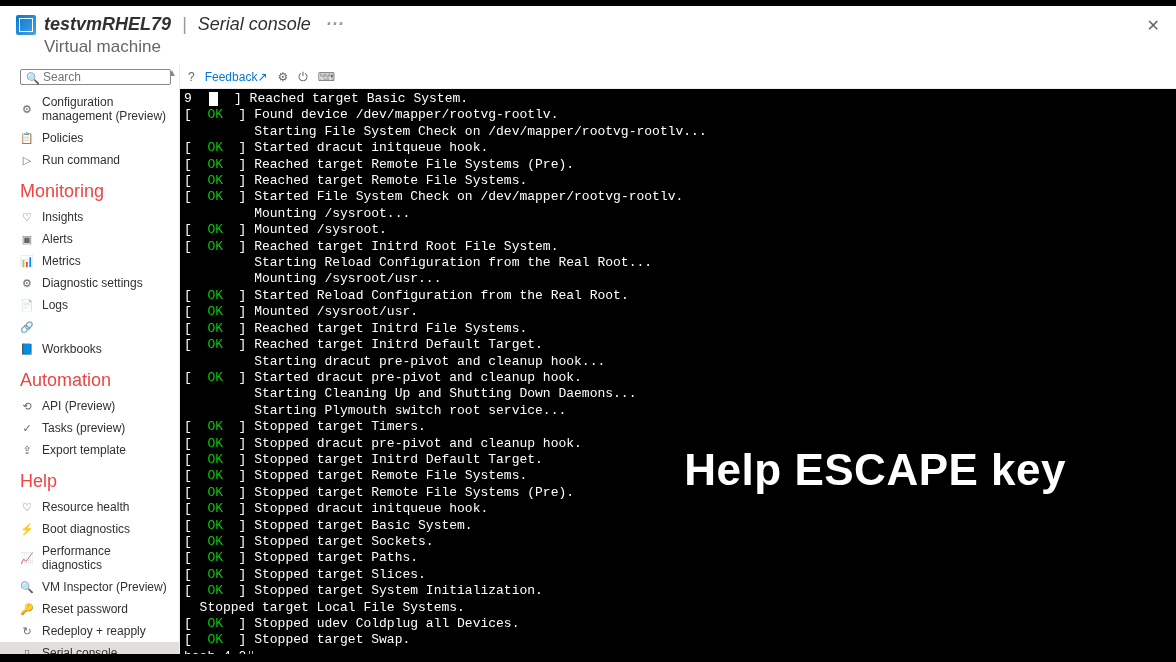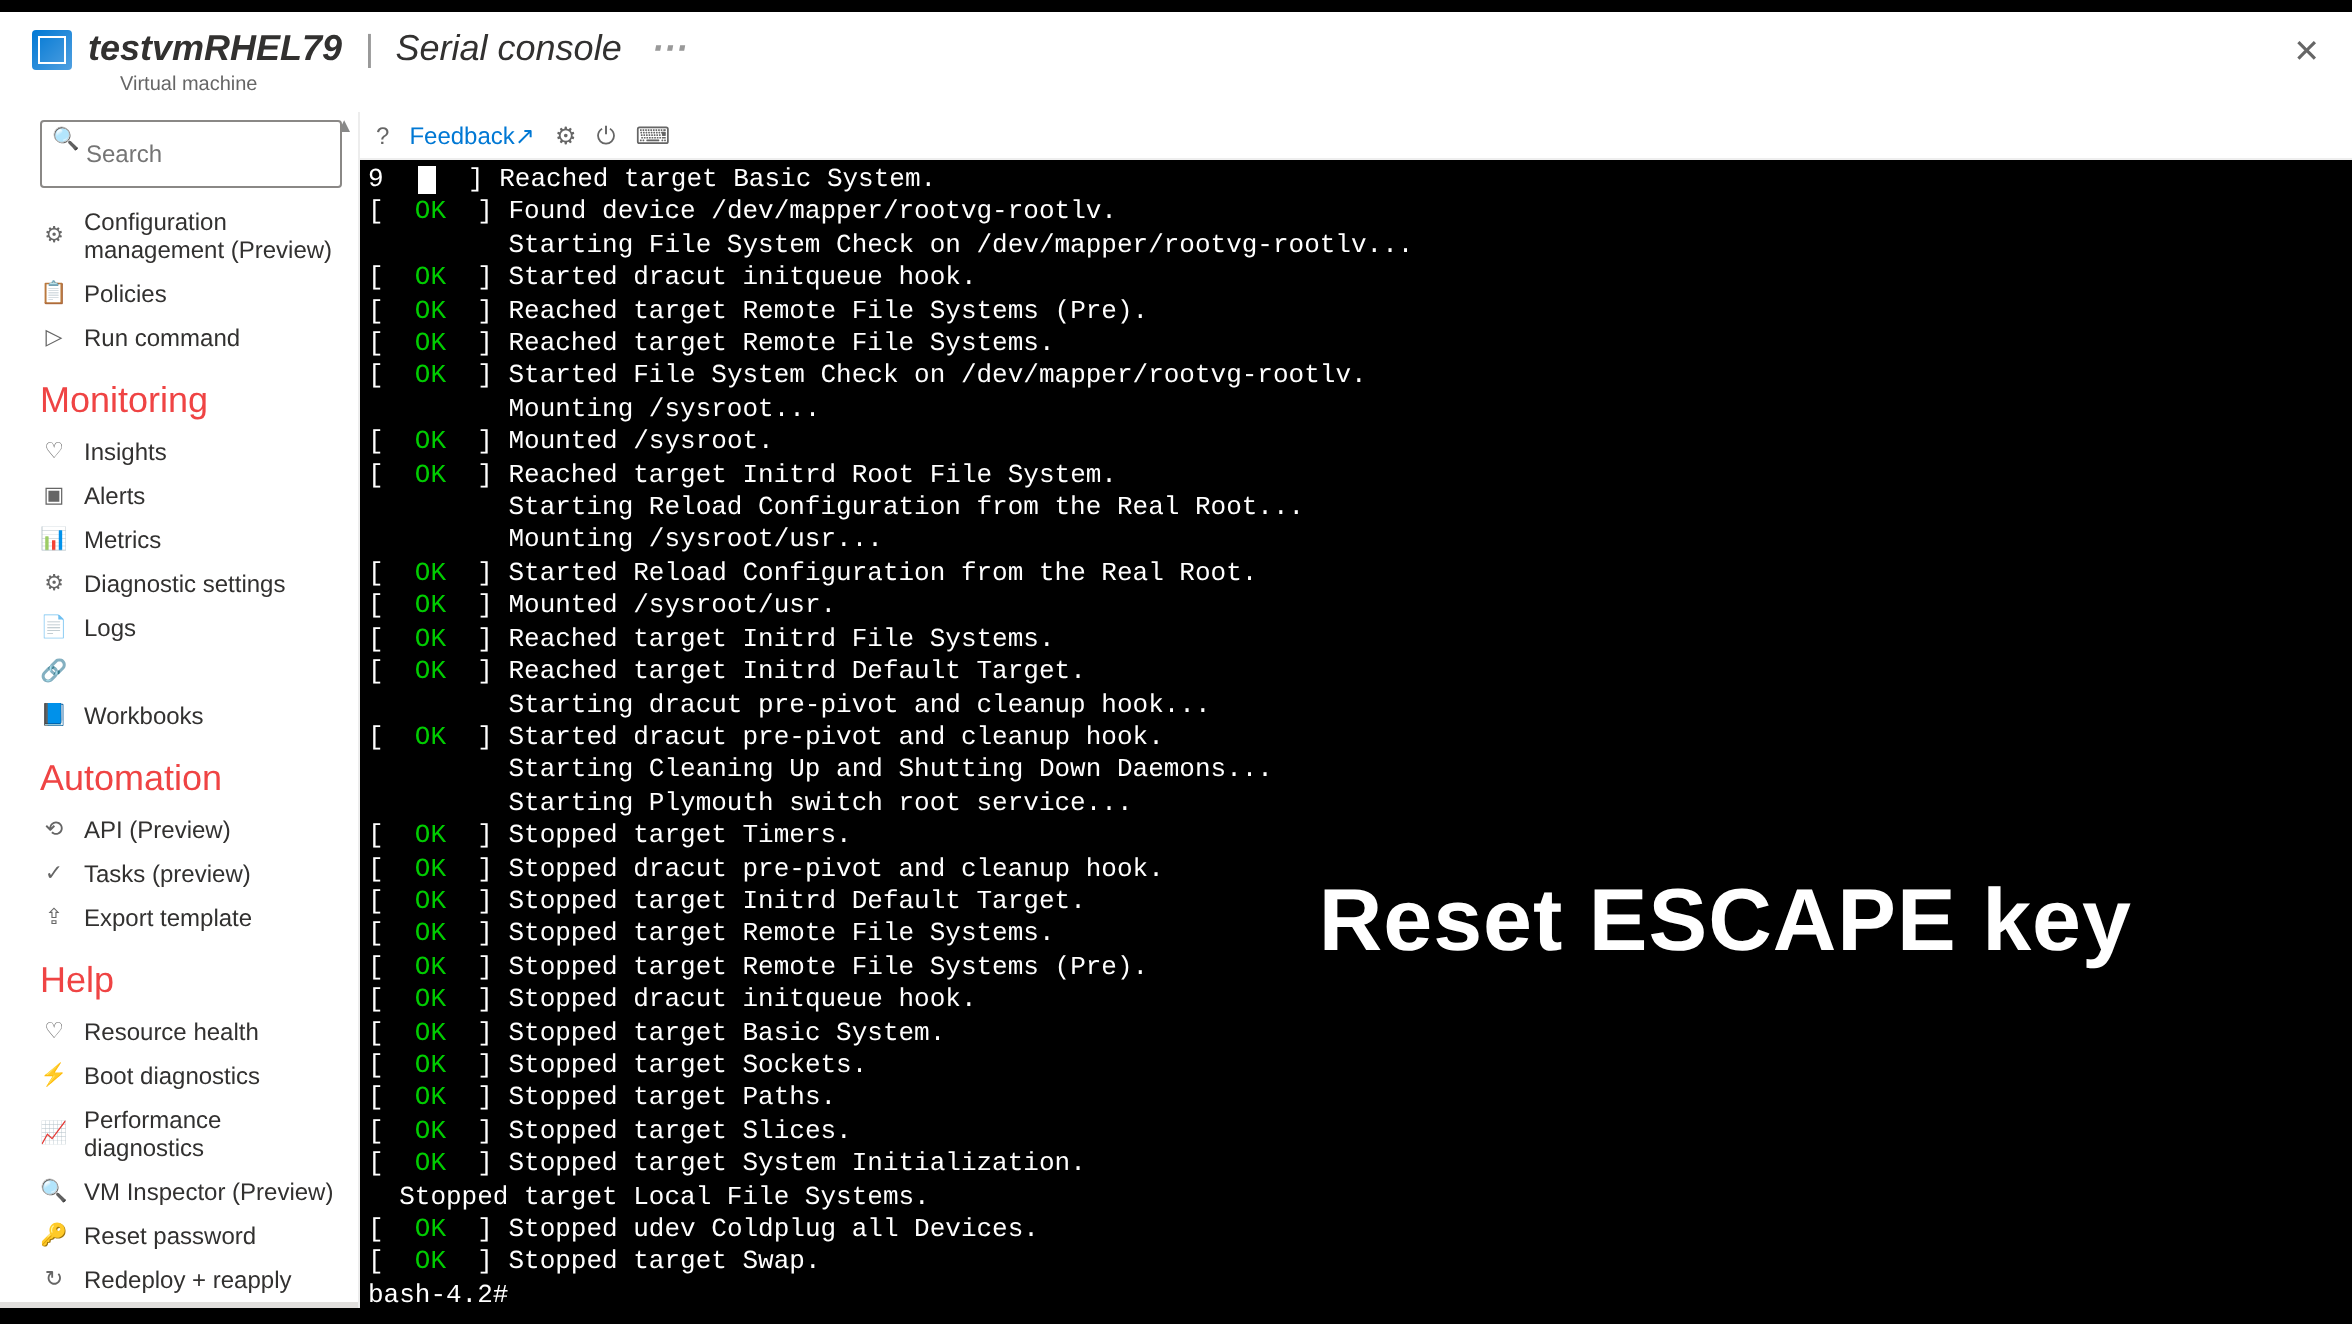--- a/index.html
+++ b/index.html
@@ -6,25 +6,25 @@
   body { font-family: "Segoe UI", Arial, sans-serif; font-size: 12px; color: #323130; background: #fff; width: 1176px; height: 662px; overflow: hidden; position: relative; }
   .topbar { height: 6px; background: #000; }
   .header { display: flex; align-items: center; padding: 8px 16px 2px 16px; position: relative; }
   .header .vm-icon { width: 20px; height: 20px; margin-right: 8px; background: linear-gradient(135deg,#0078d4,#50a0e0); border-radius: 2px; position: relative; }
   .header .vm-icon::after { content:""; position:absolute; top:3px; left:3px; right:3px; bottom:3px; border:1px solid #fff; }
   .header h1 { font-size: 18px; font-weight: 600; color: #323130; font-style: italic; }
   .header .sep { color: #999; font-weight: 400; margin: 0 6px; }
   .header .title2 { font-weight: 400; }
   .header .dots { color: #999; margin-left: 10px; }
   .header .close { position: absolute; right: 16px; top: 10px; font-size: 16px; color: #666; cursor: pointer; }
-  .subheader { font-size: 10px; color: #666; padding: 0 16px 8px 60px; }
+  .subheader { font-size: 17px; color: #666; padding: 0 16px 8px 44px; }
   .main { display: flex; height: calc(100% - 52px); }
   .sidebar { width: 180px; border-right: 1px solid #ededed; overflow-y: auto; padding: 4px 0; position: relative; }
   .search-wrap { padding: 0 8px 6px 20px; }
-  .search { width: 100%; height: 34px; border: 1px solid #8a8886; border-radius: 2px; padding: 2px 6px 2px 22px; font-size: 12px; background: #fff; }
+  .search { width: 100%; height: 16px; border: 1px solid #8a8886; border-radius: 2px; padding: 2px 6px 2px 22px; font-size: 12px; background: #fff; }
   .search-wrap { position: relative; }
   .search-wrap .sicon { position: absolute; left: 26px; top: 3px; color: #666; font-size: 11px; }
   .nav-item { display: flex; align-items: center; padding: 4px 8px 4px 20px; font-size: 12px; color: #323130; cursor: pointer; line-height: 14px; }
   .nav-item .ni-icon { width: 14px; height: 14px; margin-right: 8px; display: inline-flex; align-items: center; justify-content: center; font-size: 11px; color: #666; flex-shrink: 0; }
   .nav-item.active { background: #e1dfdd; }
   .nav-section { font-size: 18px; font-weight: 400; color: #ef4444; padding: 10px 8px 4px 20px; }
   .scroll-ind { position: absolute; right: 2px; top: 2px; color: #888; font-size: 10px; }
   .content { flex: 1; display: flex; flex-direction: column; background: #fff; position: relative; }
   .toolbar { height: 24px; display: flex; align-items: center; gap: 10px; padding: 4px 8px; border-bottom: 1px solid #eee; font-size: 12px; }
   .toolbar .tbtn { color: #666; cursor: pointer; display:inline-flex; align-items:center; }
@@ -192,17 +192,17 @@
 [  <span class="ok">OK</span>  ] Stopped dracut initqueue hook.
 [  <span class="ok">OK</span>  ] Stopped target Basic System.
 [  <span class="ok">OK</span>  ] Stopped target Sockets.
 [  <span class="ok">OK</span>  ] Stopped target Paths.
 [  <span class="ok">OK</span>  ] Stopped target Slices.
 [  <span class="ok">OK</span>  ] Stopped target System Initialization.
   Stopped target Local File Systems.
 [  <span class="ok">OK</span>  ] Stopped udev Coldplug all Devices.
 [  <span class="ok">OK</span>  ] Stopped target Swap.
 bash-4.2# </div>
-    <div class="overlay-text">Reset ESCAPE key</div>
+    <div class="overlay-text">Help ESCAPE key</div>
   </div>
 </div>
 
 <div class="bottombar"></div>
 
 </body></html>

